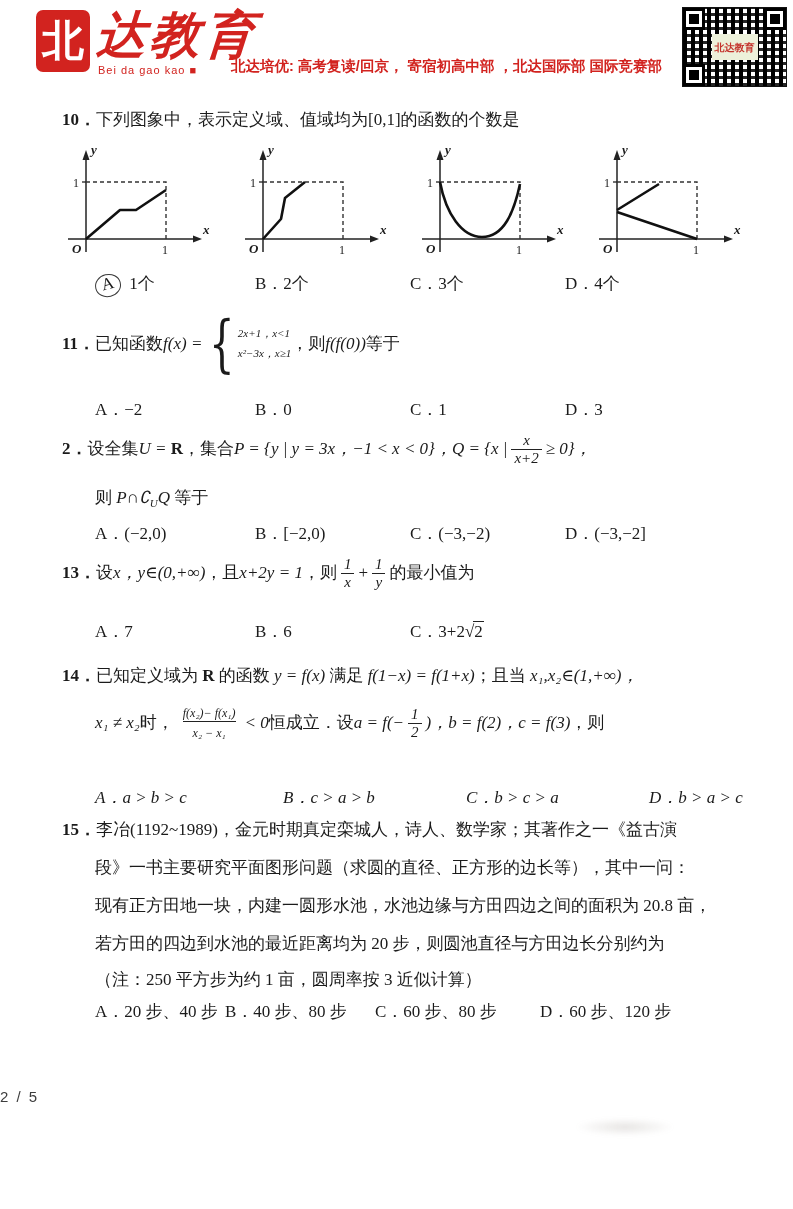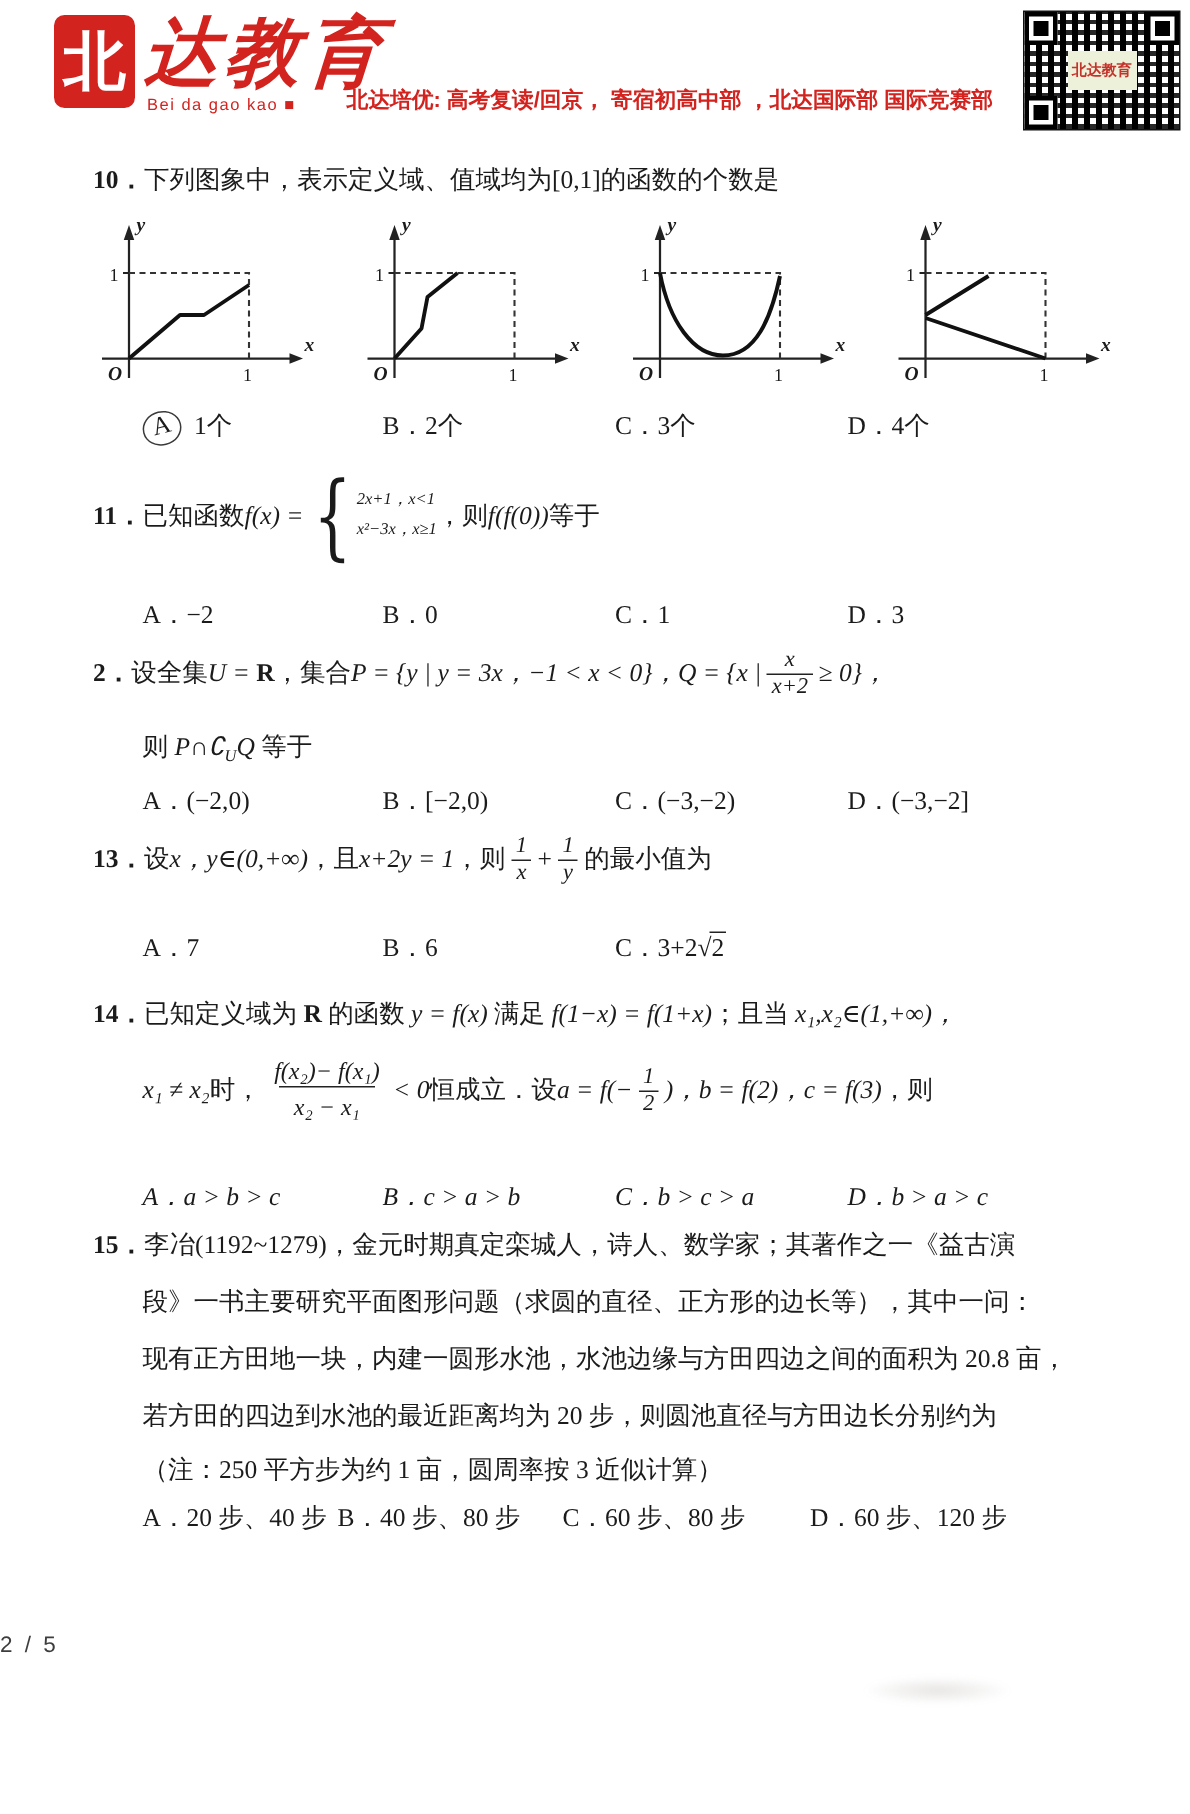--- a/index.html
+++ b/index.html
@@ -43,21 +43,21 @@
   .optrow15{grid-template-columns:130px 150px 165px 1fr;}
 
   .circleA{display:inline-block;border:1.7px solid #3a3a3a;border-radius:50%;
            padding:0 6px 2px 6px;transform:rotate(-14deg);margin-right:8px;line-height:1.1;}
 
   
   .frac{display:inline-flex;flex-direction:column;align-items:center;vertical-align:middle;
         margin:0 4px;font-size:15px;line-height:1.15;}
   .frac .den{border-top:1.3px solid #222;padding:0 3px;}
   .frac .num{padding:0 3px;}
-  .bigfrac{font-size:16px;margin:0 6px;}
+  .bigfrac{font-size:12px;margin:0 6px;}
   .bigfrac .den{padding:5px 10px 0;}
 
   
   .cases{display:inline-flex;align-items:center;}
   .brace{font-size:62px;font-weight:400;line-height:0.9;transform:scaleX(0.65);
          margin-right:-4px;font-family:"DejaVu Serif",serif;}
   .caselines{display:inline-flex;flex-direction:column;gap:4px;font-size:11px;}
 
   
   .sqrt{white-space:nowrap;}
@@ -257,29 +257,29 @@
     <span class="math">&lt; 0</span>
     <span> 恒成立．设 </span>
     <span class="math">a = f(−</span>
     <span class="frac math">
       <span class="num">1</span>
       <span class="den">2</span>
     </span>
     <span class="math">)，b = f(2)，c = f(3)</span>
     <span>，则</span>
   </div>
-  <div class="optrow" style="top:786px;">
+  <div class="optrow" style="top:786px;gap:28px;">
     <div class="math">A．a &gt; b &gt; c</div>
     <div class="math">B．c &gt; a &gt; b</div>
     <div class="math">C．b &gt; c &gt; a</div>
     <div class="math">D．b &gt; a &gt; c</div>
   </div>
 
   <div class="q" style="top:818px;">
-    <span class="qnum">15．</span><span>李冶(1192~1279)，金元时期真定栾城人，诗人、数学家；其著作之一《益古演</span>
+    <span class="qnum">15．</span><span>李冶(1192~1989)，金元时期真定栾城人，诗人、数学家；其著作之一《益古演</span>
   </div>
   <div class="q" style="top:856px;left:95px;">段》一书主要研究平面图形问题（求圆的直径、正方形的边长等），其中一问：</div>
   <div class="q" style="top:894px;left:95px;">现有正方田地一块，内建一圆形水池，水池边缘与方田四边之间的面积为 20.8 亩，</div>
   <div class="q" style="top:932px;left:95px;">若方田的四边到水池的最近距离均为 20 步，则圆池直径与方田边长分别约为</div>
   <div class="q" style="top:968px;left:95px;">（注：250 平方步为约 1 亩，圆周率按 3 近似计算）</div>
   <div class="optrow optrow15" style="top:1000px;">
     <div>A．20 步、40 步</div>
     <div>B．40 步、80 步</div>
     <div>C．60 步、80 步</div>
     <div>D．60 步、120 步</div>

